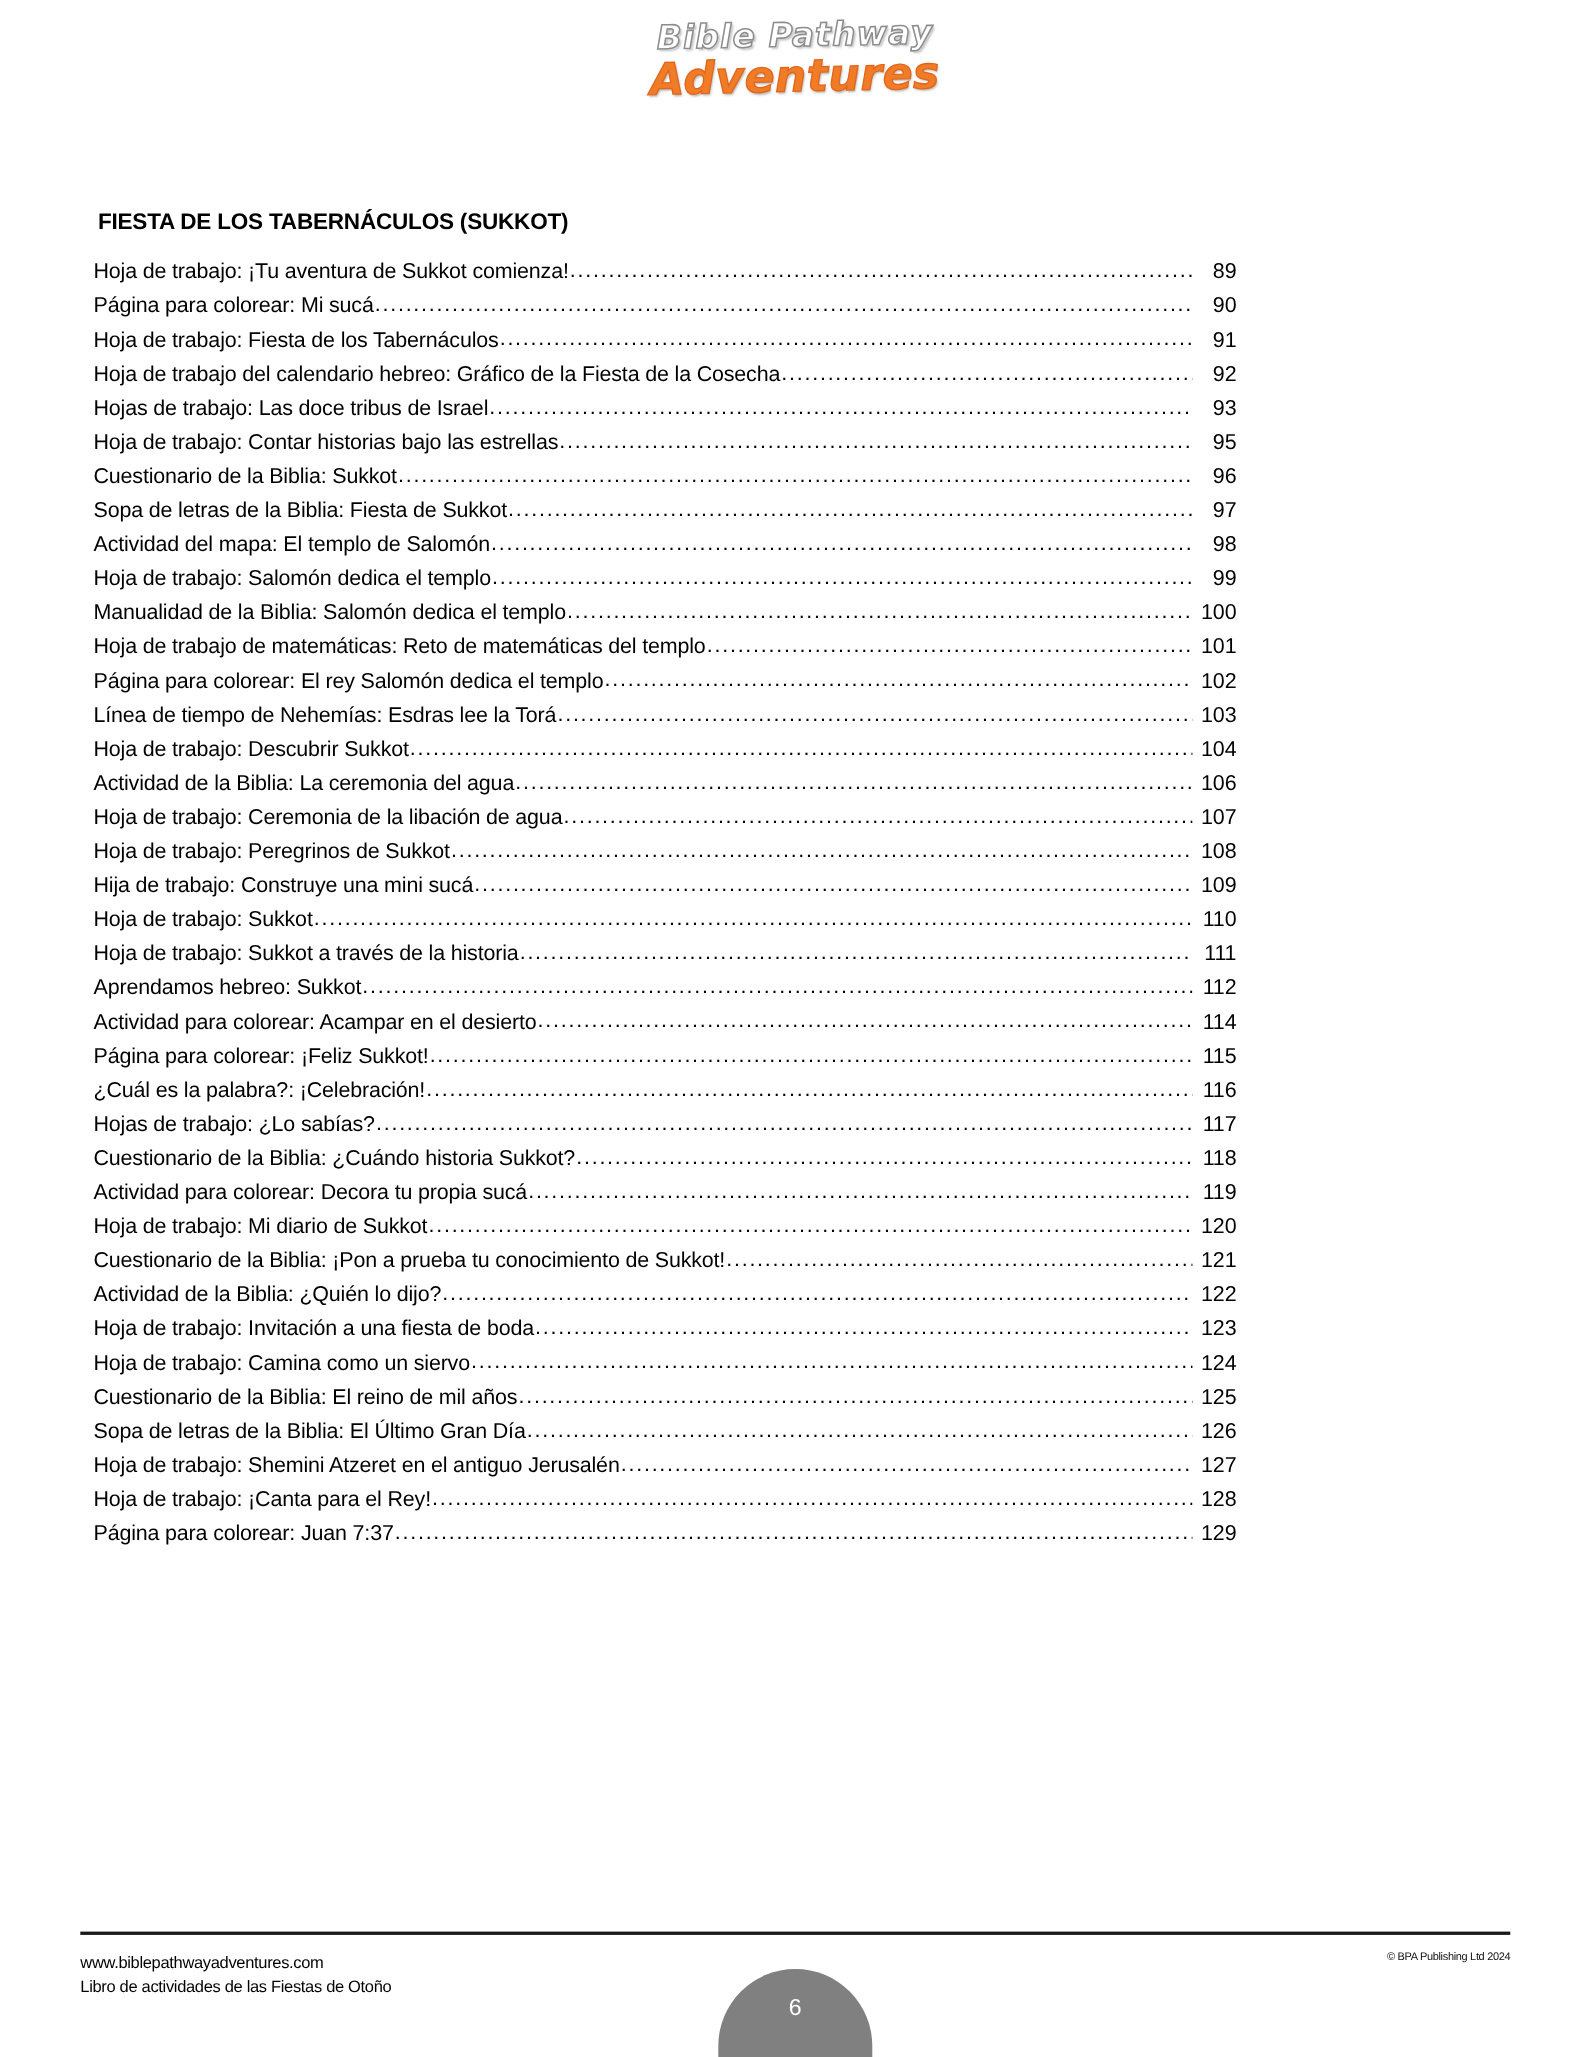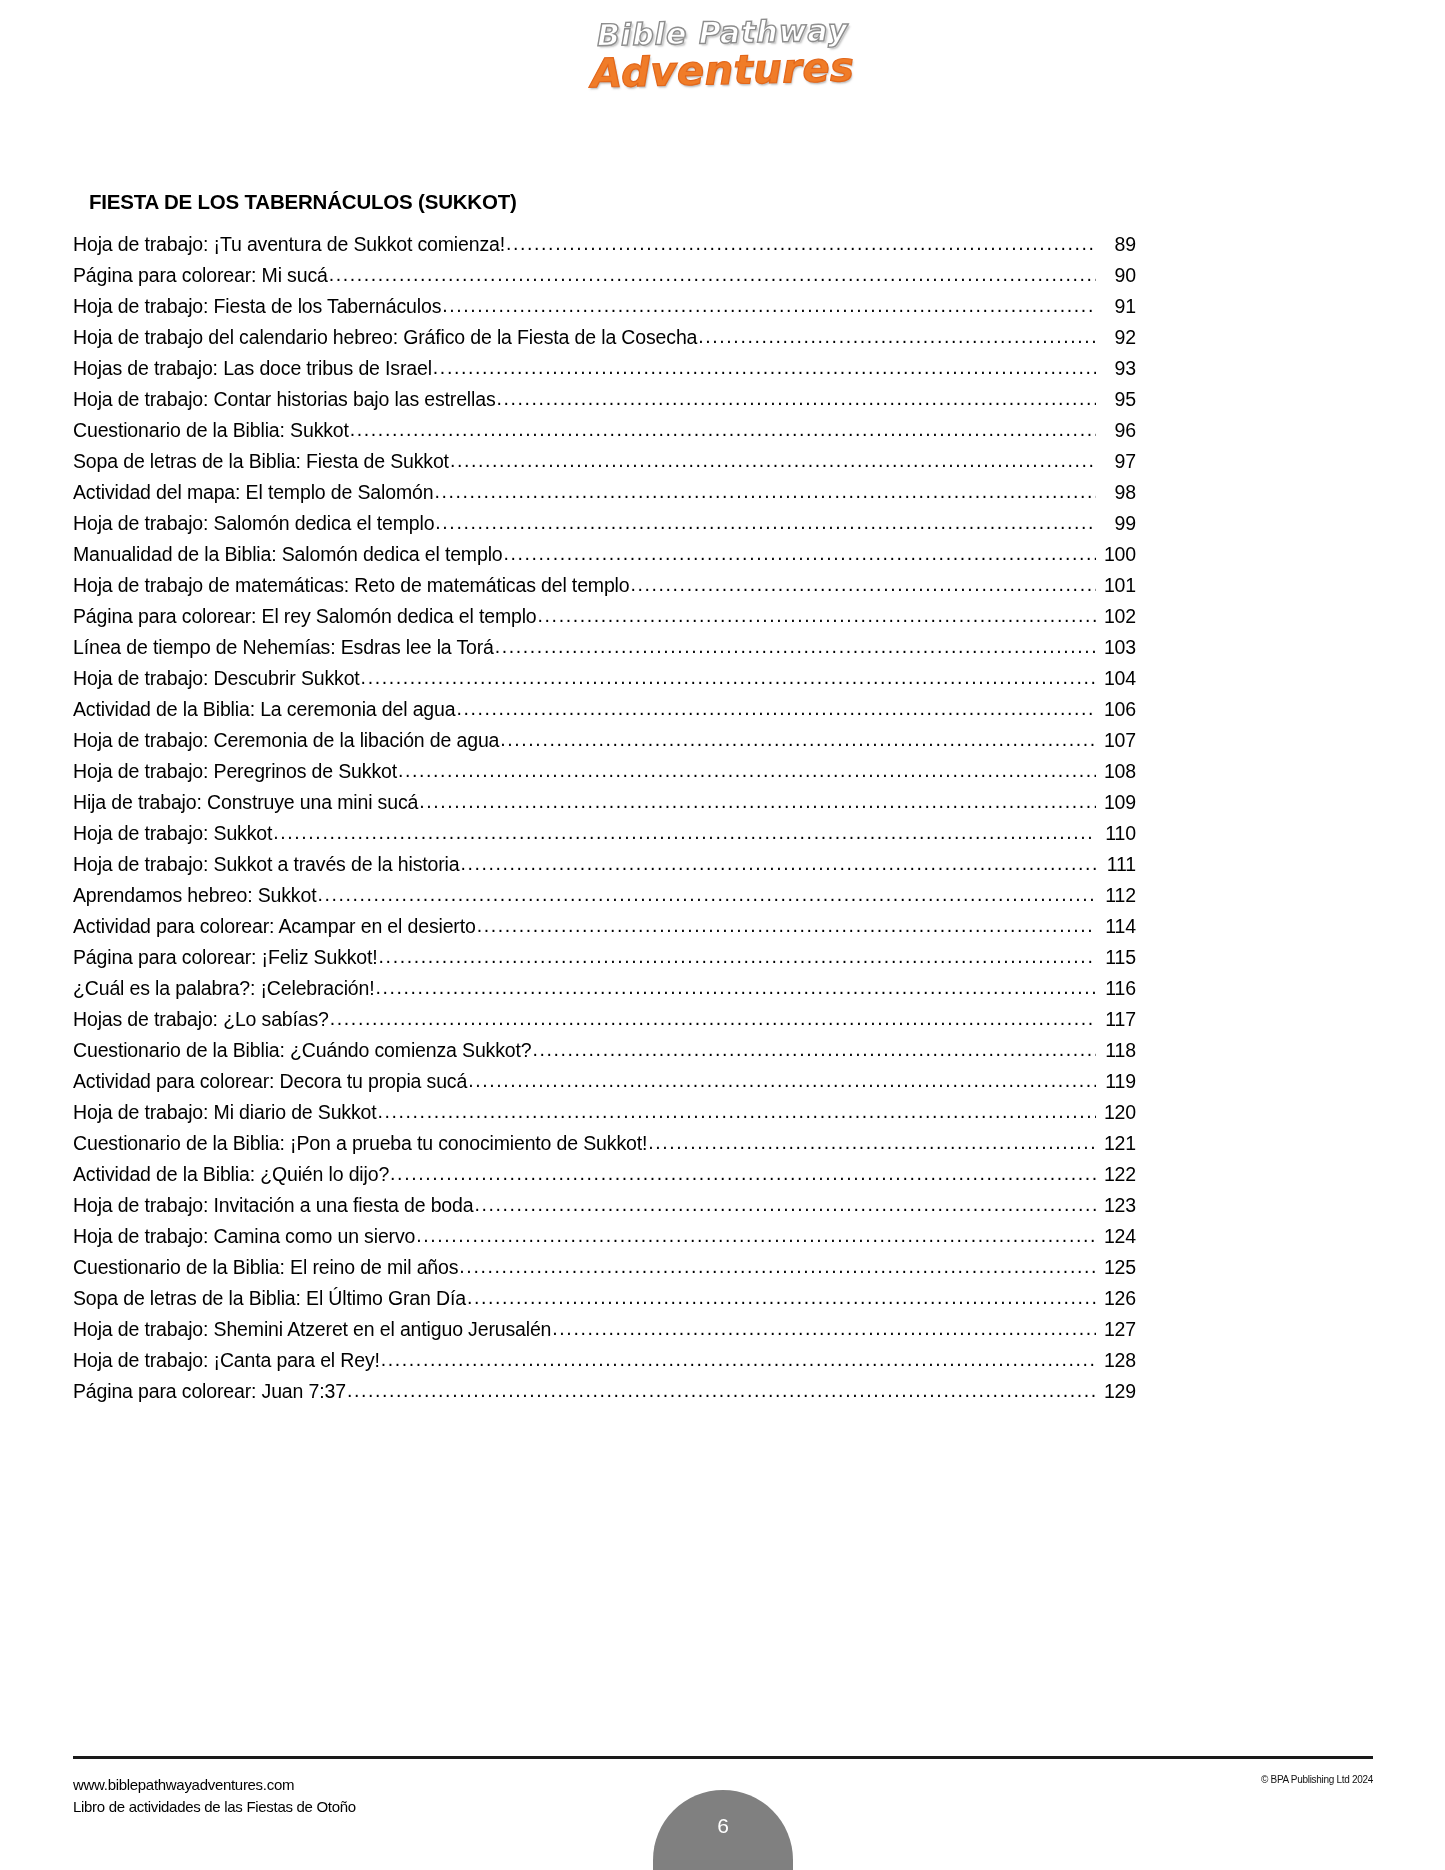--- a/index.html
+++ b/index.html
@@ -64,21 +64,21 @@
     font-family: "Liberation Sans", sans-serif;
     font-size: 20.5px;
     font-weight: bold;
     letter-spacing: -0.2px;
     color: #000;
     margin: 0 0 9px 16px;
     white-space: nowrap;
   }
 
   .toc-list {
-    margin: 0;
+    margin: 12px;
     padding: 0;
     list-style: none;
   }
   .toc-row {
     display: flex;
     align-items: flex-end;
     font-size: 19.5px;
     line-height: 1.0;
     height: 31px;
     white-space: nowrap;
@@ -302,21 +302,21 @@
         <span class="toc-label">¿Cuál es la palabra?: ¡Celebración!</span>
         <span class="toc-leader"></span>
         <span class="toc-page">116</span>
       </li>
       <li class="toc-row">
         <span class="toc-label">Hojas de trabajo: ¿Lo sabías?</span>
         <span class="toc-leader"></span>
         <span class="toc-page">117</span>
       </li>
       <li class="toc-row">
-        <span class="toc-label">Cuestionario de la Biblia: ¿Cuándo comienza Sukkot?</span>
+        <span class="toc-label">Cuestionario de la Biblia: ¿Cuándo historia Sukkot?</span>
         <span class="toc-leader"></span>
         <span class="toc-page">118</span>
       </li>
       <li class="toc-row">
         <span class="toc-label">Actividad para colorear: Decora tu propia sucá</span>
         <span class="toc-leader"></span>
         <span class="toc-page">119</span>
       </li>
       <li class="toc-row">
         <span class="toc-label">Hoja de trabajo: Mi diario de Sukkot</span>

